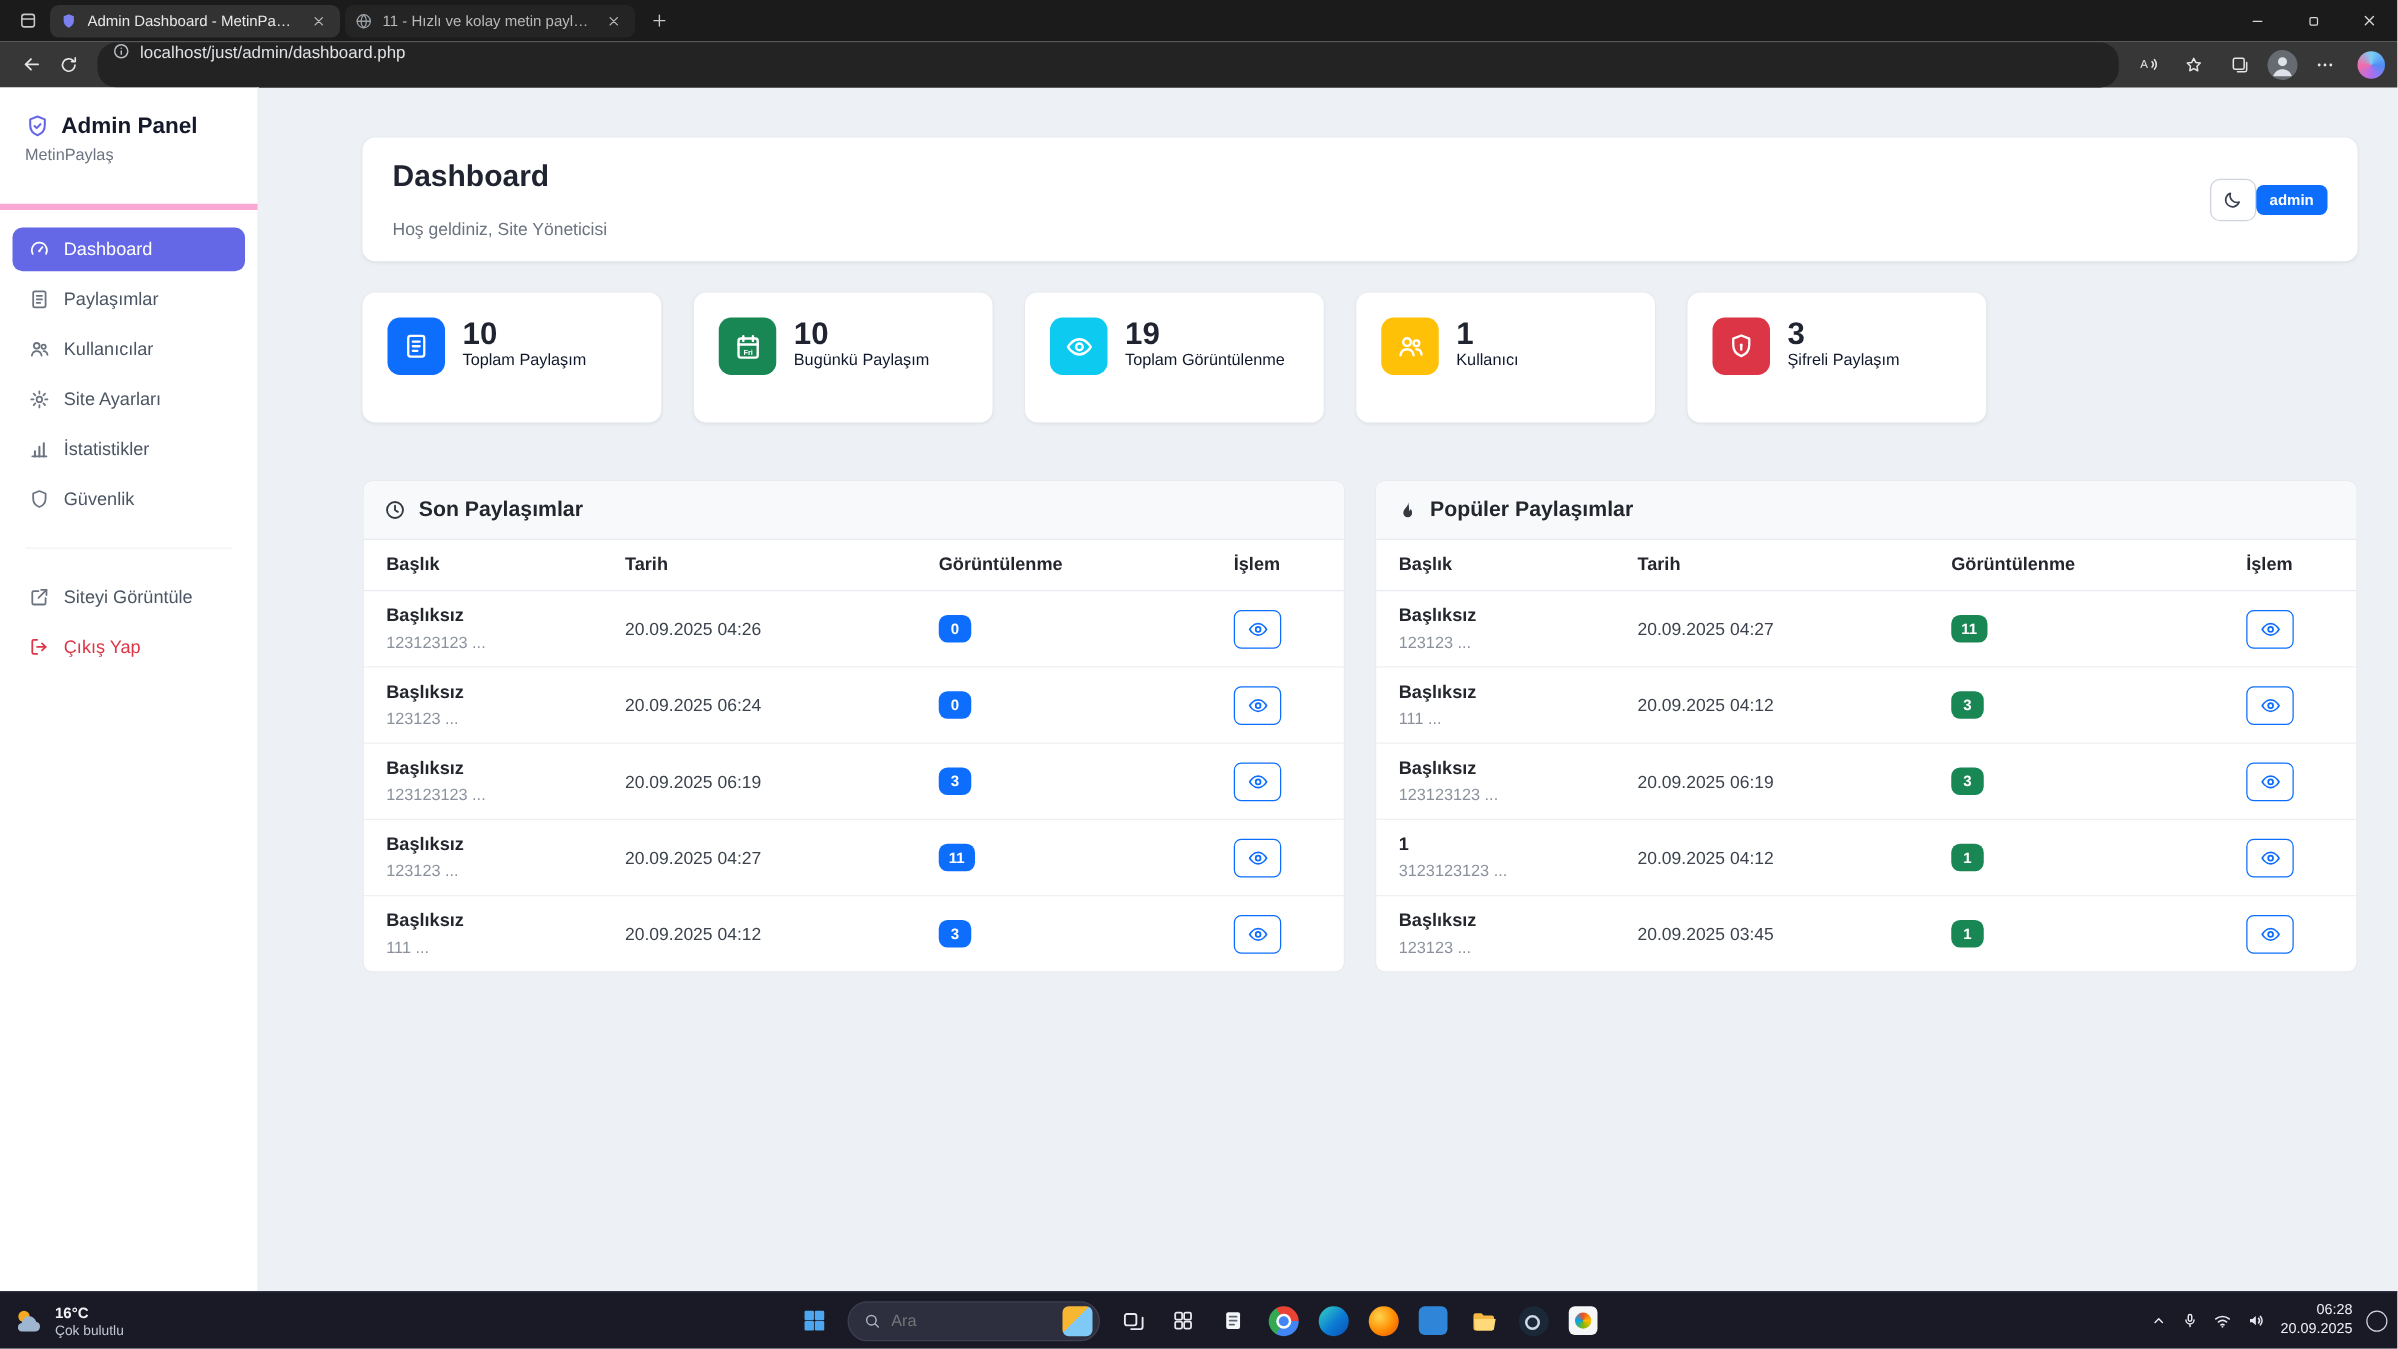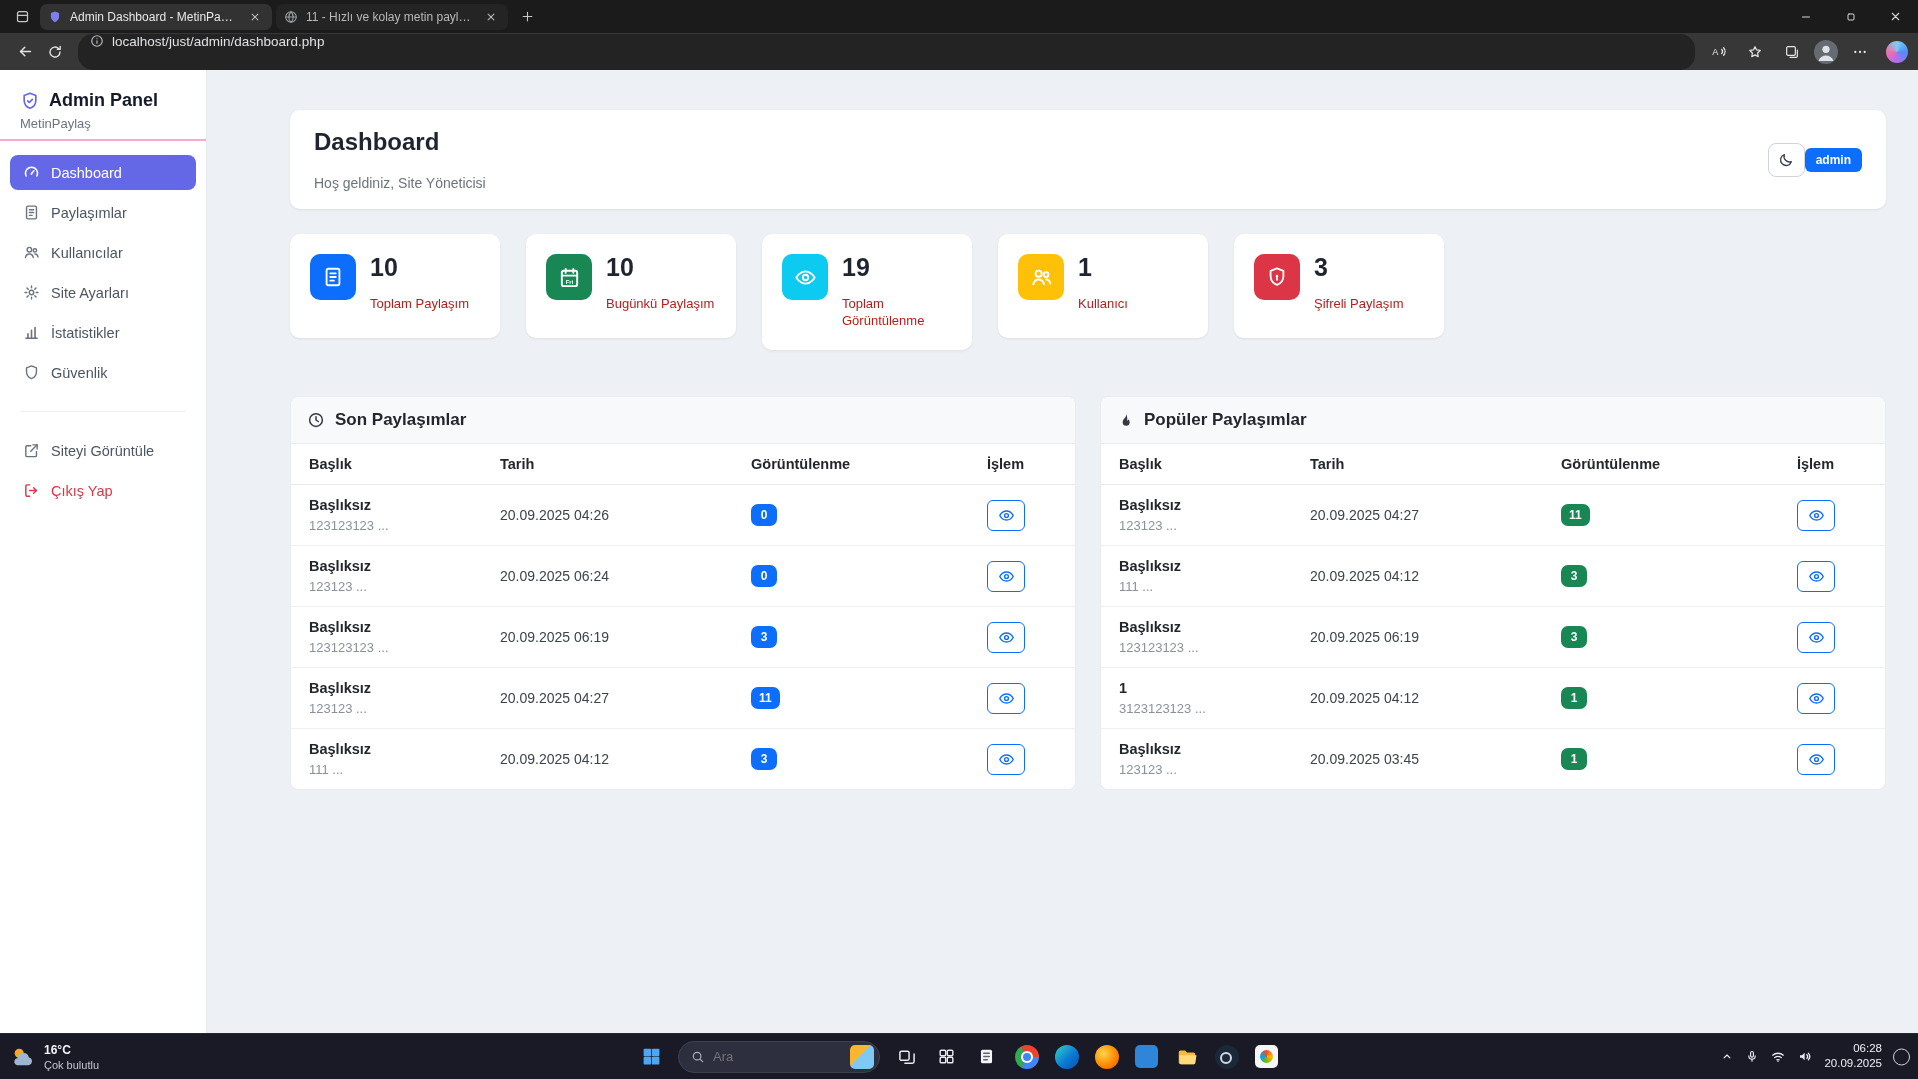--- a/index.html
+++ b/index.html
@@ -23,21 +23,21 @@
   .navbar { height:37px; background:#373737; display:flex; align-items:center; padding:0 10px; }
   .nav-ic-btn { width:30px; height:30px; border-radius:6px; display:flex; align-items:center; justify-content:center; color:#e6e6e6; cursor:pointer; flex:0 0 auto; }
   .url-bar { flex:1; height:36px; background:#232323; border-radius:15px; display:flex; align-items:flex-start; gap:8px; padding:0 12px; margin:0 8px; color:#dfe1e5; font-size:13.5px; cursor:text; }
   .nav-right { display:flex; align-items:center; gap:7px; }
   .avatar { width:24px; height:24px; border-radius:50%; background:#666b72; overflow:hidden; cursor:pointer; }
   .copilot { width:22px; height:22px; border-radius:50%; background:conic-gradient(#7ad0f5,#4f8df7,#b06ef0,#f06ea9,#7ad0f5); cursor:pointer; margin-left:4px; }
 
   
   .page { position:absolute; top:70px; bottom:46px; left:0; right:0; display:flex; }
   .sidebar { width:207px; background:#ffffff; border-right:1px solid #e6e9ee; display:flex; flex-direction:column; flex:0 0 207px; }
-  .brand { padding:20px 20px 8px; border-bottom:2px solid #f9a8d4; }
+  .brand { padding:20px 20px 32px; border-bottom:5px solid #f9a8d4; }
   .brand-top { display:flex; align-items:center; gap:9px; color:#15192a; font-size:18px; font-weight:700; }
   .brand-top svg { color:#6568e6; }
   .brand-sub { margin-top:5px; color:#6b7280; font-size:13px; }
   .nav-list { padding:14px 10px 0; display:flex; flex-direction:column; gap:5px; }
   .side-item { display:flex; align-items:center; gap:11px; padding:9px 13px; border-radius:8px; color:#4b5563; font-size:14.5px; cursor:pointer; }
   .side-item svg { color:#6b7280; }
   .side-item.active { background:#6568e6; color:#fff; }
   .side-item.active svg { color:#fff; }
   .side-item.danger { color:#dc3545; }
   .side-item.danger svg { color:#dc3545; }
@@ -46,24 +46,24 @@
   .main { flex:1; padding:40px 32px 0 83px; }
   .card-shadow { box-shadow:0 1px 3px rgba(16,24,40,.07); }
   .header-card { background:#fff; border-radius:10px; padding:18px 24px; display:flex; align-items:center; }
   .page-title { font-size:24px; font-weight:700; color:#1f2430; }
   .page-sub { margin-top:19px; font-size:14px; color:#6b7280; }
   .header-right { margin-left:auto; display:flex; align-items:center; }
   .theme-btn { width:37px; height:34px; border:1px solid #cfd4dc; border-radius:8px; background:#fff; display:flex; align-items:center; justify-content:center; color:#3a4150; cursor:pointer; }
   .admin-badge { background:#0d6efd; color:#fff; font-size:12px; font-weight:700; padding:5px 11px; border-radius:6px; }
 
   .stats { display:flex; gap:26px; margin-top:25px; align-items:flex-start; }
-  .stat-card { width:210px; min-height:104px; background:#fff; border-radius:10px; padding:20px; display:flex; gap:14px; }
+  .stat-card { width:239px; min-height:104px; background:#fff; border-radius:10px; padding:20px; display:flex; gap:14px; }
   .stat-icon { width:46px; height:46px; border-radius:10px; color:#fff; display:flex; align-items:center; justify-content:center; flex:0 0 46px; }
   .stat-num { font-size:25px; font-weight:700; color:#1f2430; line-height:1.05; }
-  .stat-label { margin-top:16px; font-size:13px; color:#b91c1c; max-width:128px; line-height:1.3; }
+  .stat-label { margin-top:0; font-size:13px; color:#0f172a; max-width:128px; line-height:1.3; }
 
   .tables { display:flex; gap:24px; margin-top:46px; align-items:flex-start; }
   .table-card { flex:1; background:#fff; border:1px solid #e8ebef; border-radius:8px; overflow:hidden; }
   .table-head { display:flex; align-items:center; gap:10px; background:#f8f9fa; border-bottom:1px solid #e8ebef; padding:13px 16px; font-size:17px; font-weight:700; color:#23272d; }
   .trow { display:grid; grid-template-columns:191px 251px 236px 1fr; align-items:center; padding:0 14px; }
   .trow.head-row { border-bottom:1px solid #e8ebef; }
   .th { font-size:14.5px; font-weight:700; color:#23272d; padding:12px 4px; }
   .trow.body-row { border-bottom:1px solid #eef0f2; }
   .trow.body-row:last-child { border-bottom:none; }
   .cell { padding:12px 4px; }

